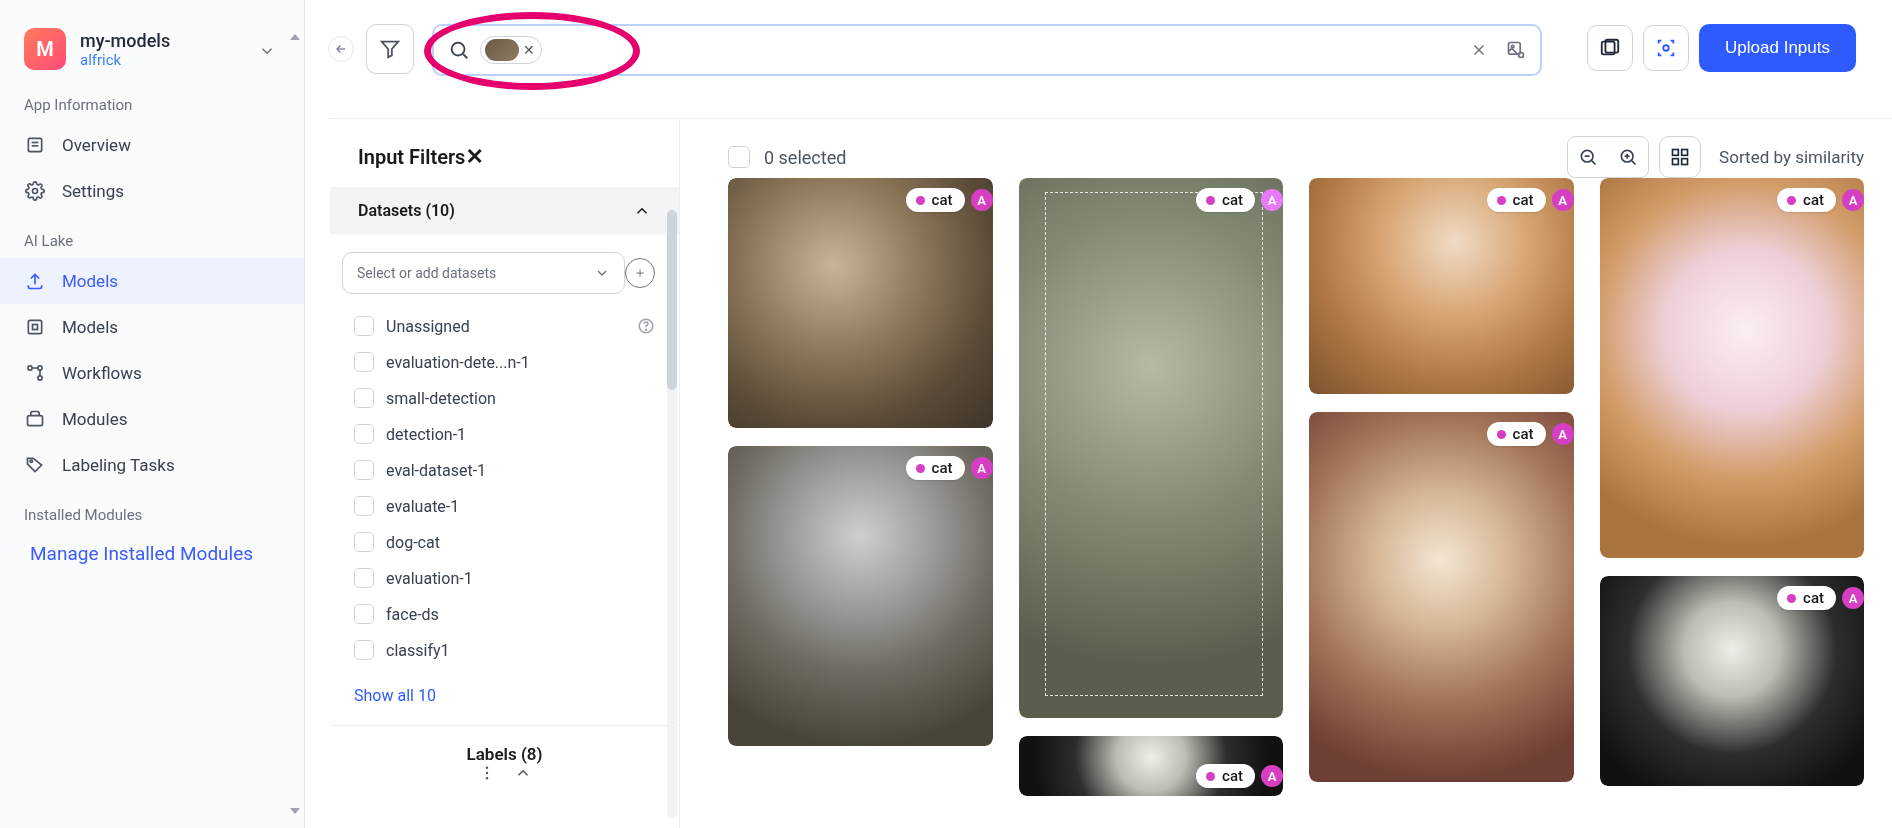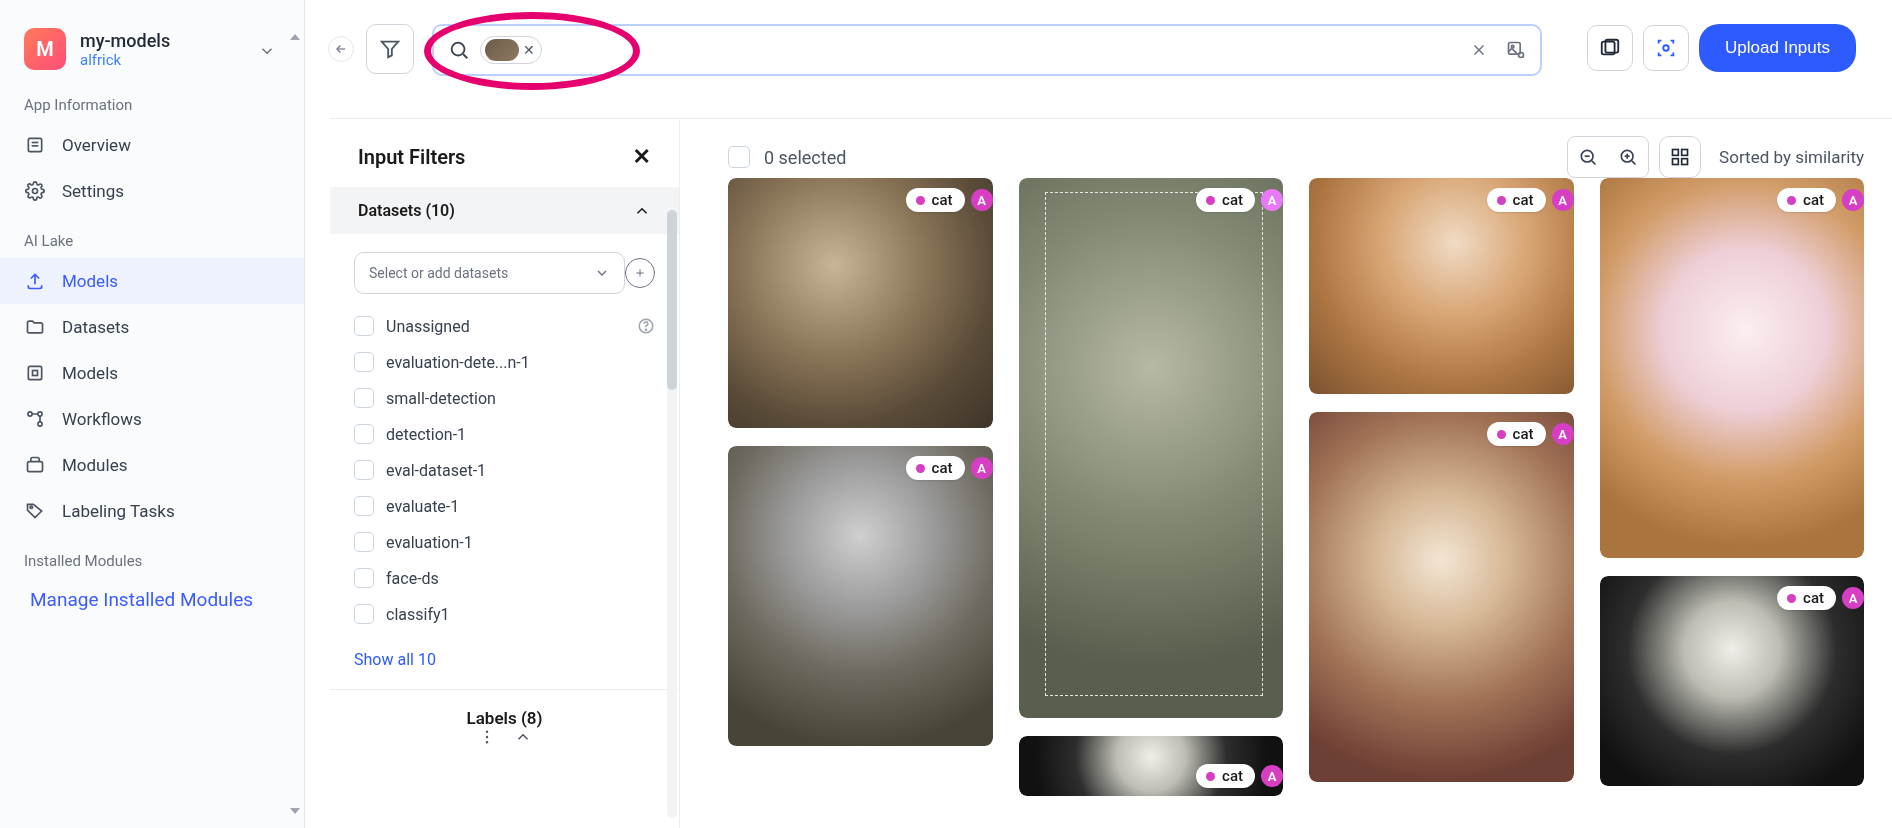--- a/index.html
+++ b/index.html
@@ -153,49 +153,49 @@
       border-radius: 10px;
       display:flex;align-items:center;justify-content:center;
       color:#1f2937;
     }
     .upload-btn {
       background:#2e5bff;
       color:#fff;
       font-size: 17px;
       font-weight:500;
       padding: 14px 26px;
-      border-radius: 20px;
+      border-radius: 10px;
       border:none;
     }
     .divider-h { position:absolute; left:330px; right:0; top: 118px; border-top:1px solid #eceef1;}
 
     
     .filters-panel {
       position:absolute;
       left: 330px; top: 120px;
       width: 350px;
       bottom:0;
       border-right:1px solid #eceef1;
       background:#fff;
       overflow:hidden;
     }
     .filters-head {
-      display:flex; align-items:center; justify-content:space-between;
+      display:flex; align-items:center; 
       padding: 24px 28px 18px 28px;
     }
     .filters-head h3 { font-size: 20px; font-weight:600;}
     .filters-close { font-size: 22px; font-weight:600;}
     .filter-section-head {
       background:#f3f4f6;
       padding: 14px 28px;
       display:flex; align-items:center; justify-content:space-between;
       font-size:16px; font-weight:600;
     }
     .ds-select {
-      margin: 18px 24px 8px 24px;
+      margin: 18px 24px 8px 12px;
       display:flex; align-items:center;
     }
     .ds-select-box {
       flex:1;
       border:1px solid #d1d5db;
       border-radius: 10px;
       padding: 12px 14px;
       color:#6b7280;
       display:flex;justify-content:space-between;align-items:center;
     }
@@ -342,28 +342,20 @@
 
   <div class="nav-item active">
     <span class="nav-icon">
       <svg width="20" height="20" viewBox="0 0 24 24" fill="none" stroke="currentColor" stroke-width="2">
           <path d="M4 17v2a2 2 0 0 0 2 2h12a2 2 0 0 0 2-2v-2"></path>
           <polyline points="7 9 12 4 17 9"></polyline>
           <line x1="12" y1="4" x2="12" y2="16"></line>
         </svg>
     </span>
     <span>Models</span>
-  </div>
-  <div class="nav-item">
-    <span class="nav-icon">
-      <svg width="20" height="20" viewBox="0 0 24 24" fill="none" stroke="currentColor" stroke-width="2">
-          <path d="M3 7a2 2 0 0 1 2-2h4l2 2h8a2 2 0 0 1 2 2v8a2 2 0 0 1-2 2H5a2 2 0 0 1-2-2z"></path>
-        </svg>
-    </span>
-    <span>Datasets</span>
   </div>
   <div class="nav-item">
     <span class="nav-icon">
       <svg width="20" height="20" viewBox="0 0 24 24" fill="none" stroke="currentColor" stroke-width="2">
           <rect x="4" y="4" width="16" height="16" rx="2"></rect>
           <rect x="9" y="9" width="6" height="6"></rect>
         </svg>
     </span>
     <span>Models</span>
   </div>
@@ -520,20 +512,24 @@
     <div class="ds-row">
         <span class="cb"></span>
         <span>eval-dataset-1</span>
       </div>
     <div class="ds-row">
         <span class="cb"></span>
         <span>evaluate-1</span>
       </div>
     <div class="ds-row">
         <span class="cb"></span>
+        <span>dog-cat</span>
+      </div>
+    <div class="ds-row">
+        <span class="cb"></span>
         <span>evaluation-1</span>
       </div>
     <div class="ds-row">
         <span class="cb"></span>
         <span>face-ds</span>
       </div>
     <div class="ds-row">
         <span class="cb"></span>
         <span>classify1</span>
       </div>

